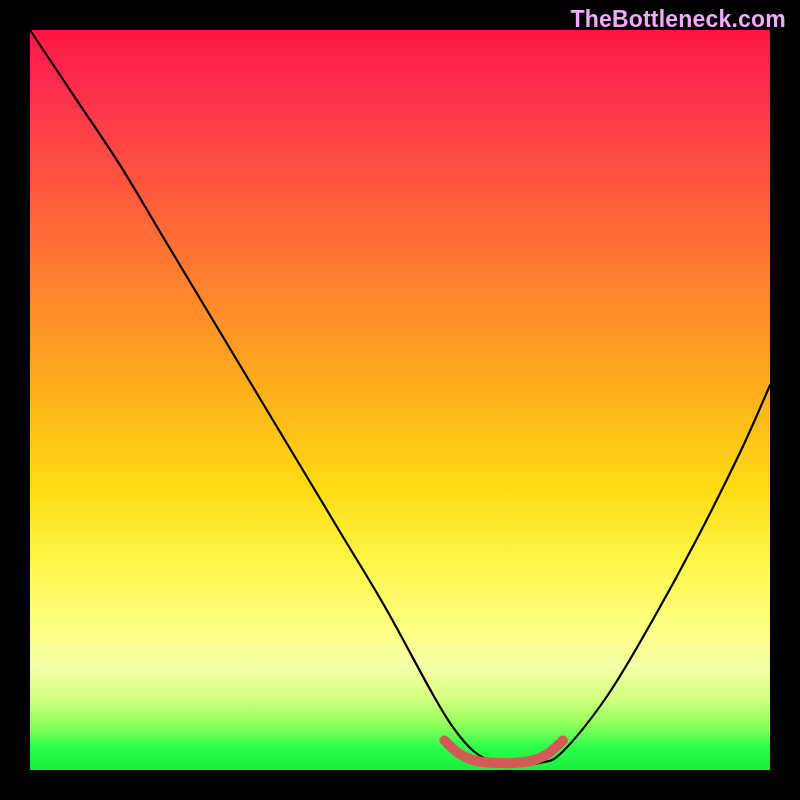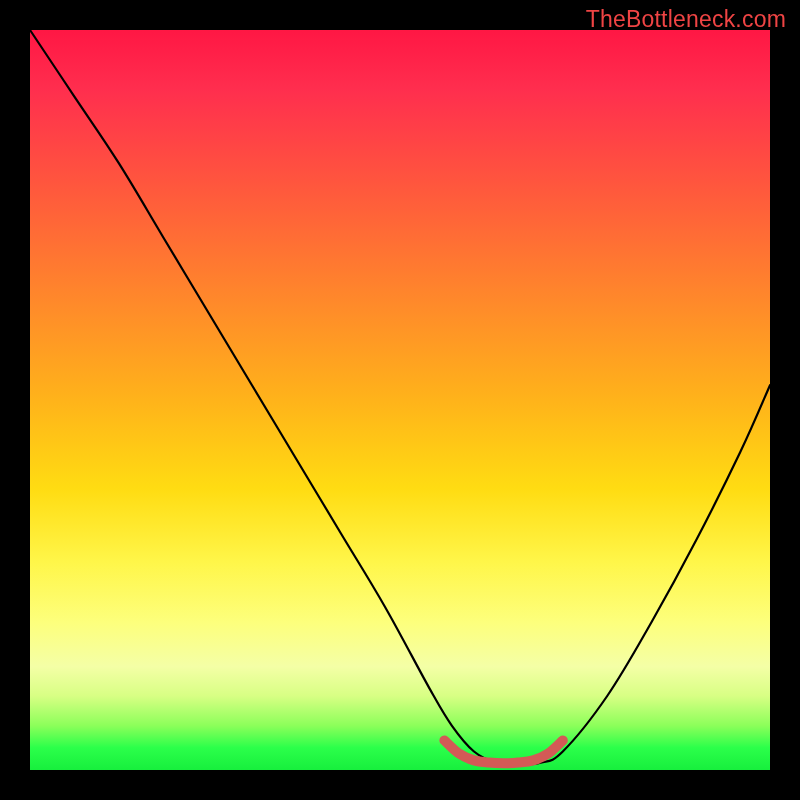--- a/index.html
+++ b/index.html
@@ -38,23 +38,23 @@
       #d8ff84 90%,
       #8cff5a 94%,
       #2bff4a 97%,
       #17ef3d 100%
     );
   }
   .watermark {
     position: absolute;
     top: 6px;
     right: 14px;
-    color: #ef4444;
+    color: #f0abfc;
     font-size: 23px;
-    font-weight: 400;
+    font-weight: 700;
     letter-spacing: 0.2px;
     user-select: none;
   }
   svg.curve {
     position: absolute;
     left: 0;
     top: 0;
     width: 740px;
     height: 740px;
     overflow: visible;

